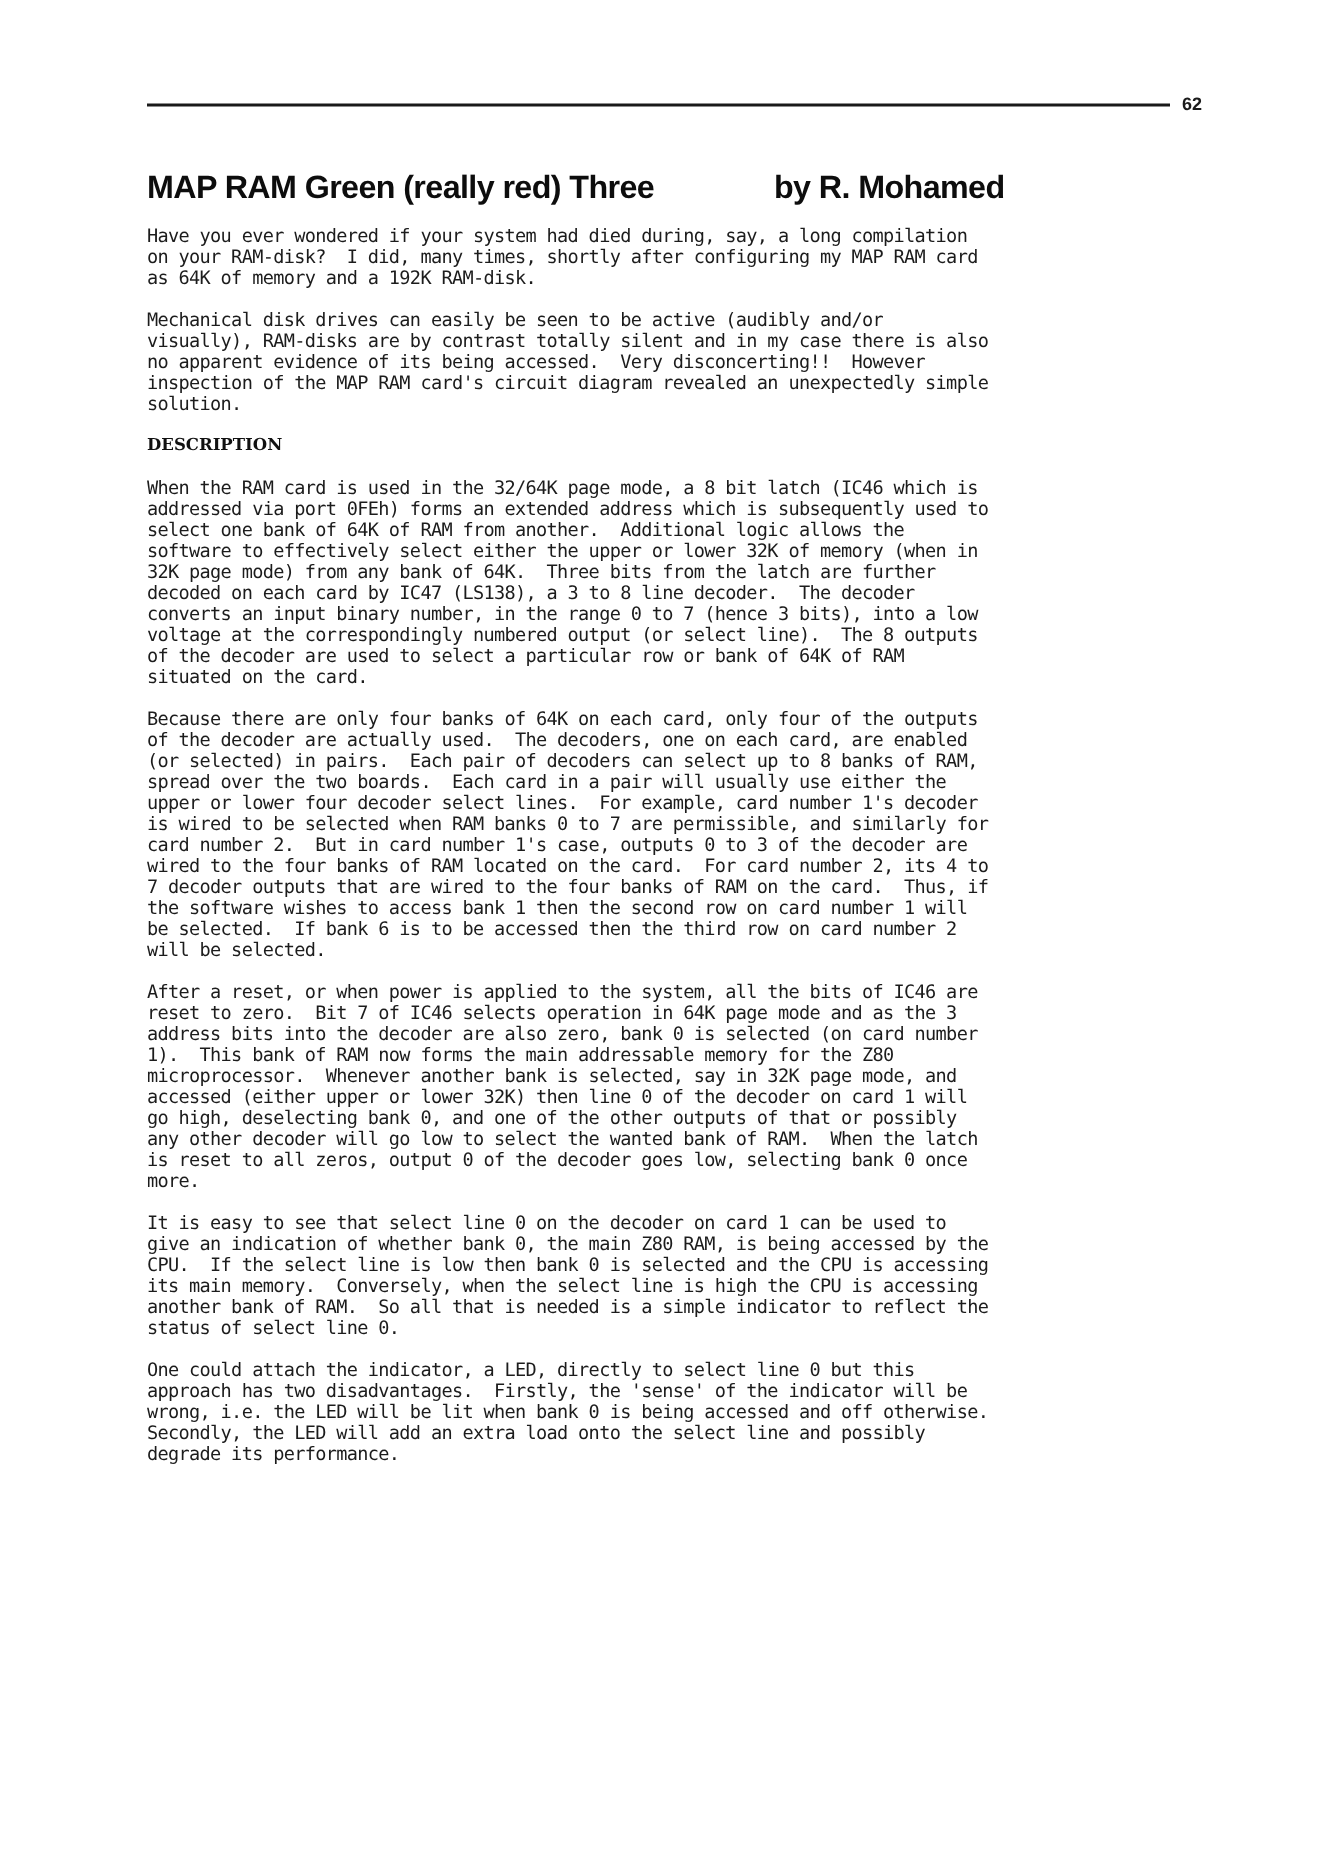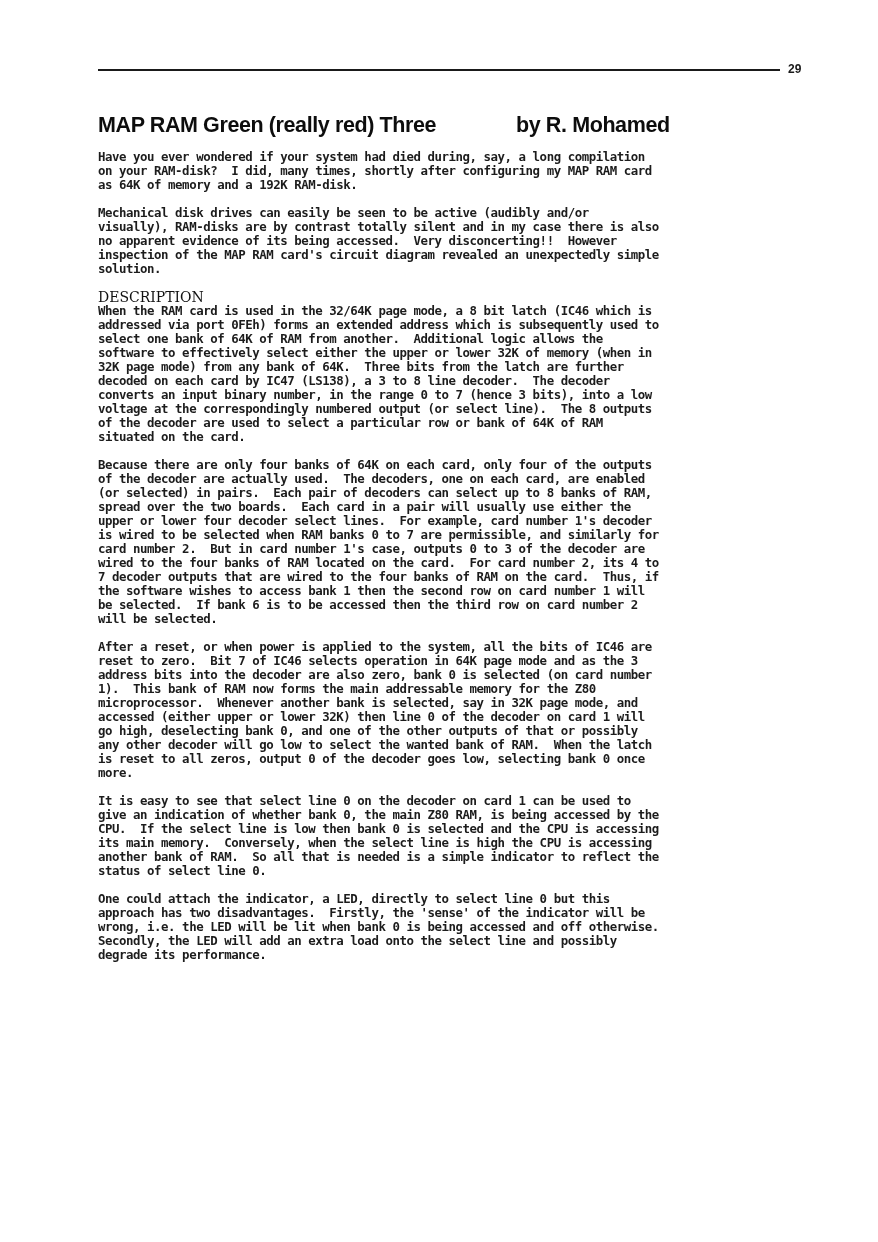--- a/index.html
+++ b/index.html
@@ -54,38 +54,38 @@
       top: 150px;
       width: 710px;
     }
     .para {
       margin: 0 0 14px 0;
       font-family: "DejaVu Sans Mono", "Liberation Mono", monospace;
       font-size: 12.4px;
       line-height: 14px;
       white-space: pre;
       color: #1c1c1c;
-      font-weight: bold;
+      font-weight: normal;
       letter-spacing: -0.45px;
     }
     .section-heading {
-      margin: 0 0 0 0;
+      margin: 0 0 14px 0;
       font-family: "DejaVu Serif", "Liberation Serif", serif;
-      font-weight: normal;
-      font-size: 14px;
+      font-weight: bold;
+      font-size: 11px;
       line-height: 14px;
       color: #111;
       letter-spacing: 0px;
     }
   </style>
 </head>
 <body>
 
 <div class="header-rule"></div>
-<div class="page-number">29</div>
+<div class="page-number">62</div>
 
 <div class="title-row">
   <span class="title">MAP RAM Green (really red) Three</span>
   <span class="byline">by R. Mohamed</span>
 </div>
 
 <div class="body">
   <p class="para">Have you ever wondered if your system had died during, say, a long compilation
 on your RAM-disk?  I did, many times, shortly after configuring my MAP RAM card
 as 64K of memory and a 192K RAM-disk.</p>

